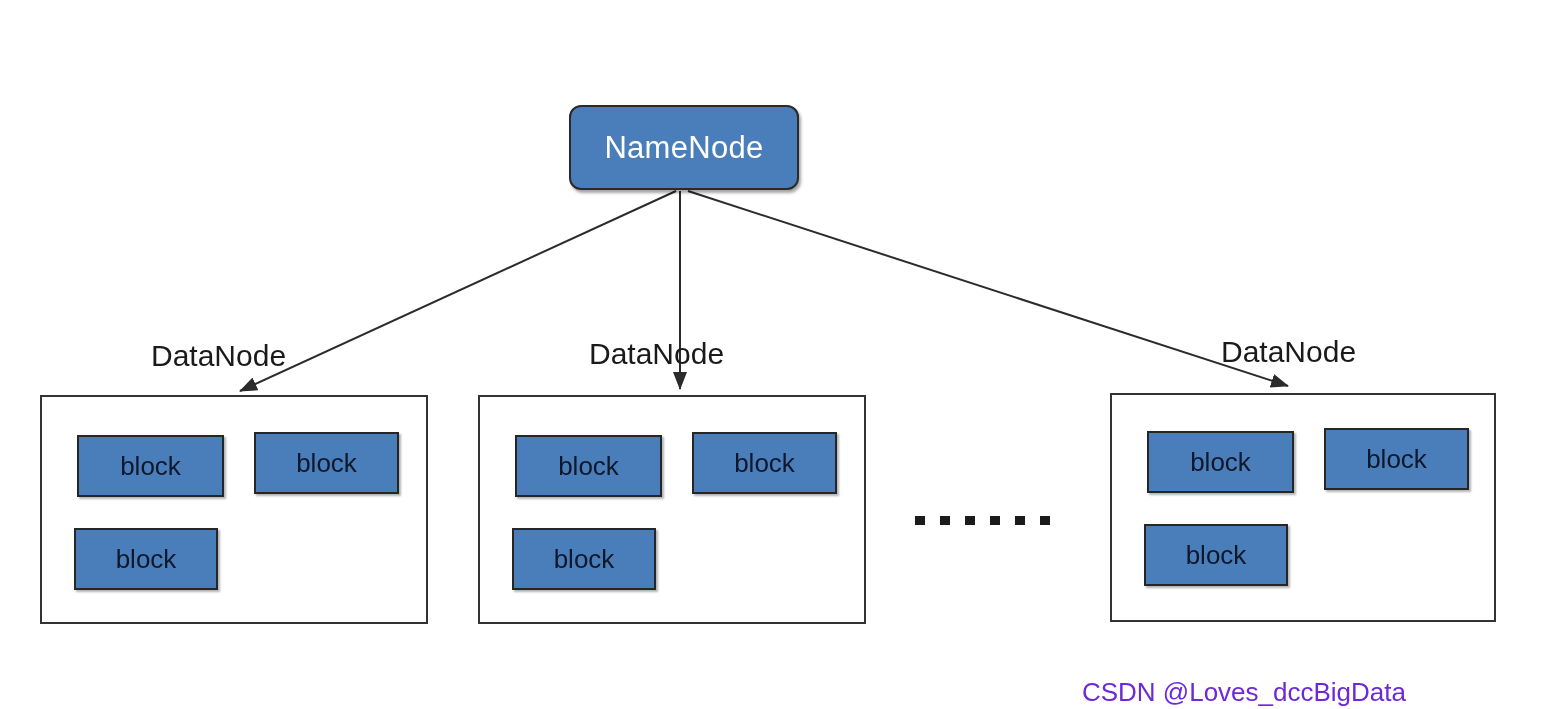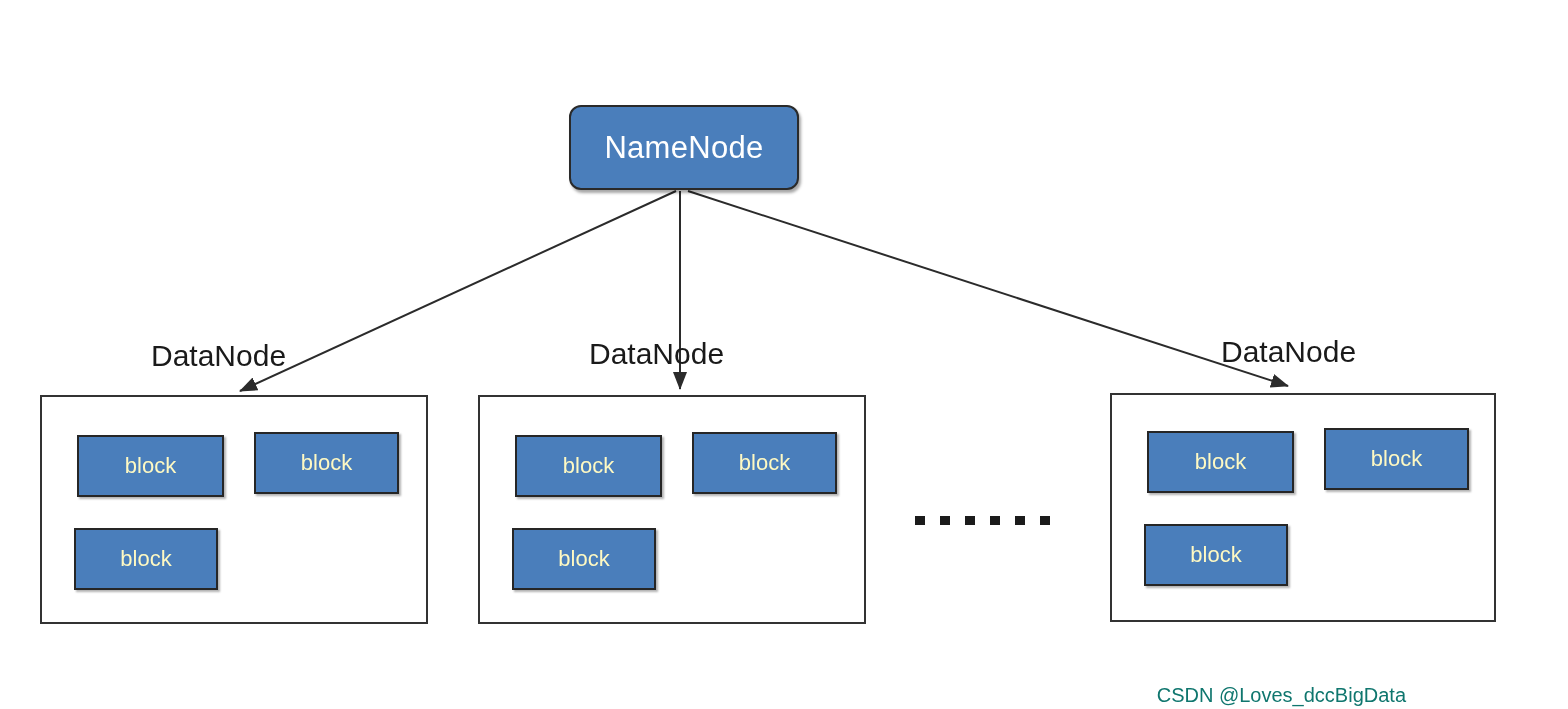--- a/index.html
+++ b/index.html
@@ -81,22 +81,22 @@
     position: absolute;
     background: #4A7EBB;
     border: 2px solid #262626;
     box-sizing: border-box;
     display: flex;
     align-items: center;
     justify-content: center;
     box-shadow: 2px 2px 2px rgba(0,0,0,0.30);
   }
   .block-label {
-    color: #fef9c3;
-    font-size: 22px;
+    color: #0f172a;
+    font-size: 26px;
     font-family: "Liberation Sans", sans-serif;
     line-height: 1;
   }
 
   
   .ellipsis {
     position: absolute;
     display: flex;
     align-items: center;
     gap: 15px;
@@ -105,22 +105,22 @@
     width: 10px;
     height: 9px;
     background: #1b1b1b;
   }
 
   
   .watermark {
     position: absolute;
     right: 18px;
     bottom: 12px;
-    color: #0f766e;
-    font-size: 20px;
+    color: #6d28d9;
+    font-size: 26px;
     font-family: "Liberation Sans", sans-serif;
     white-space: nowrap;
     line-height: 1;
   }
 </style>
 </head>
 <body>
 
 <div id="canvas">
 

